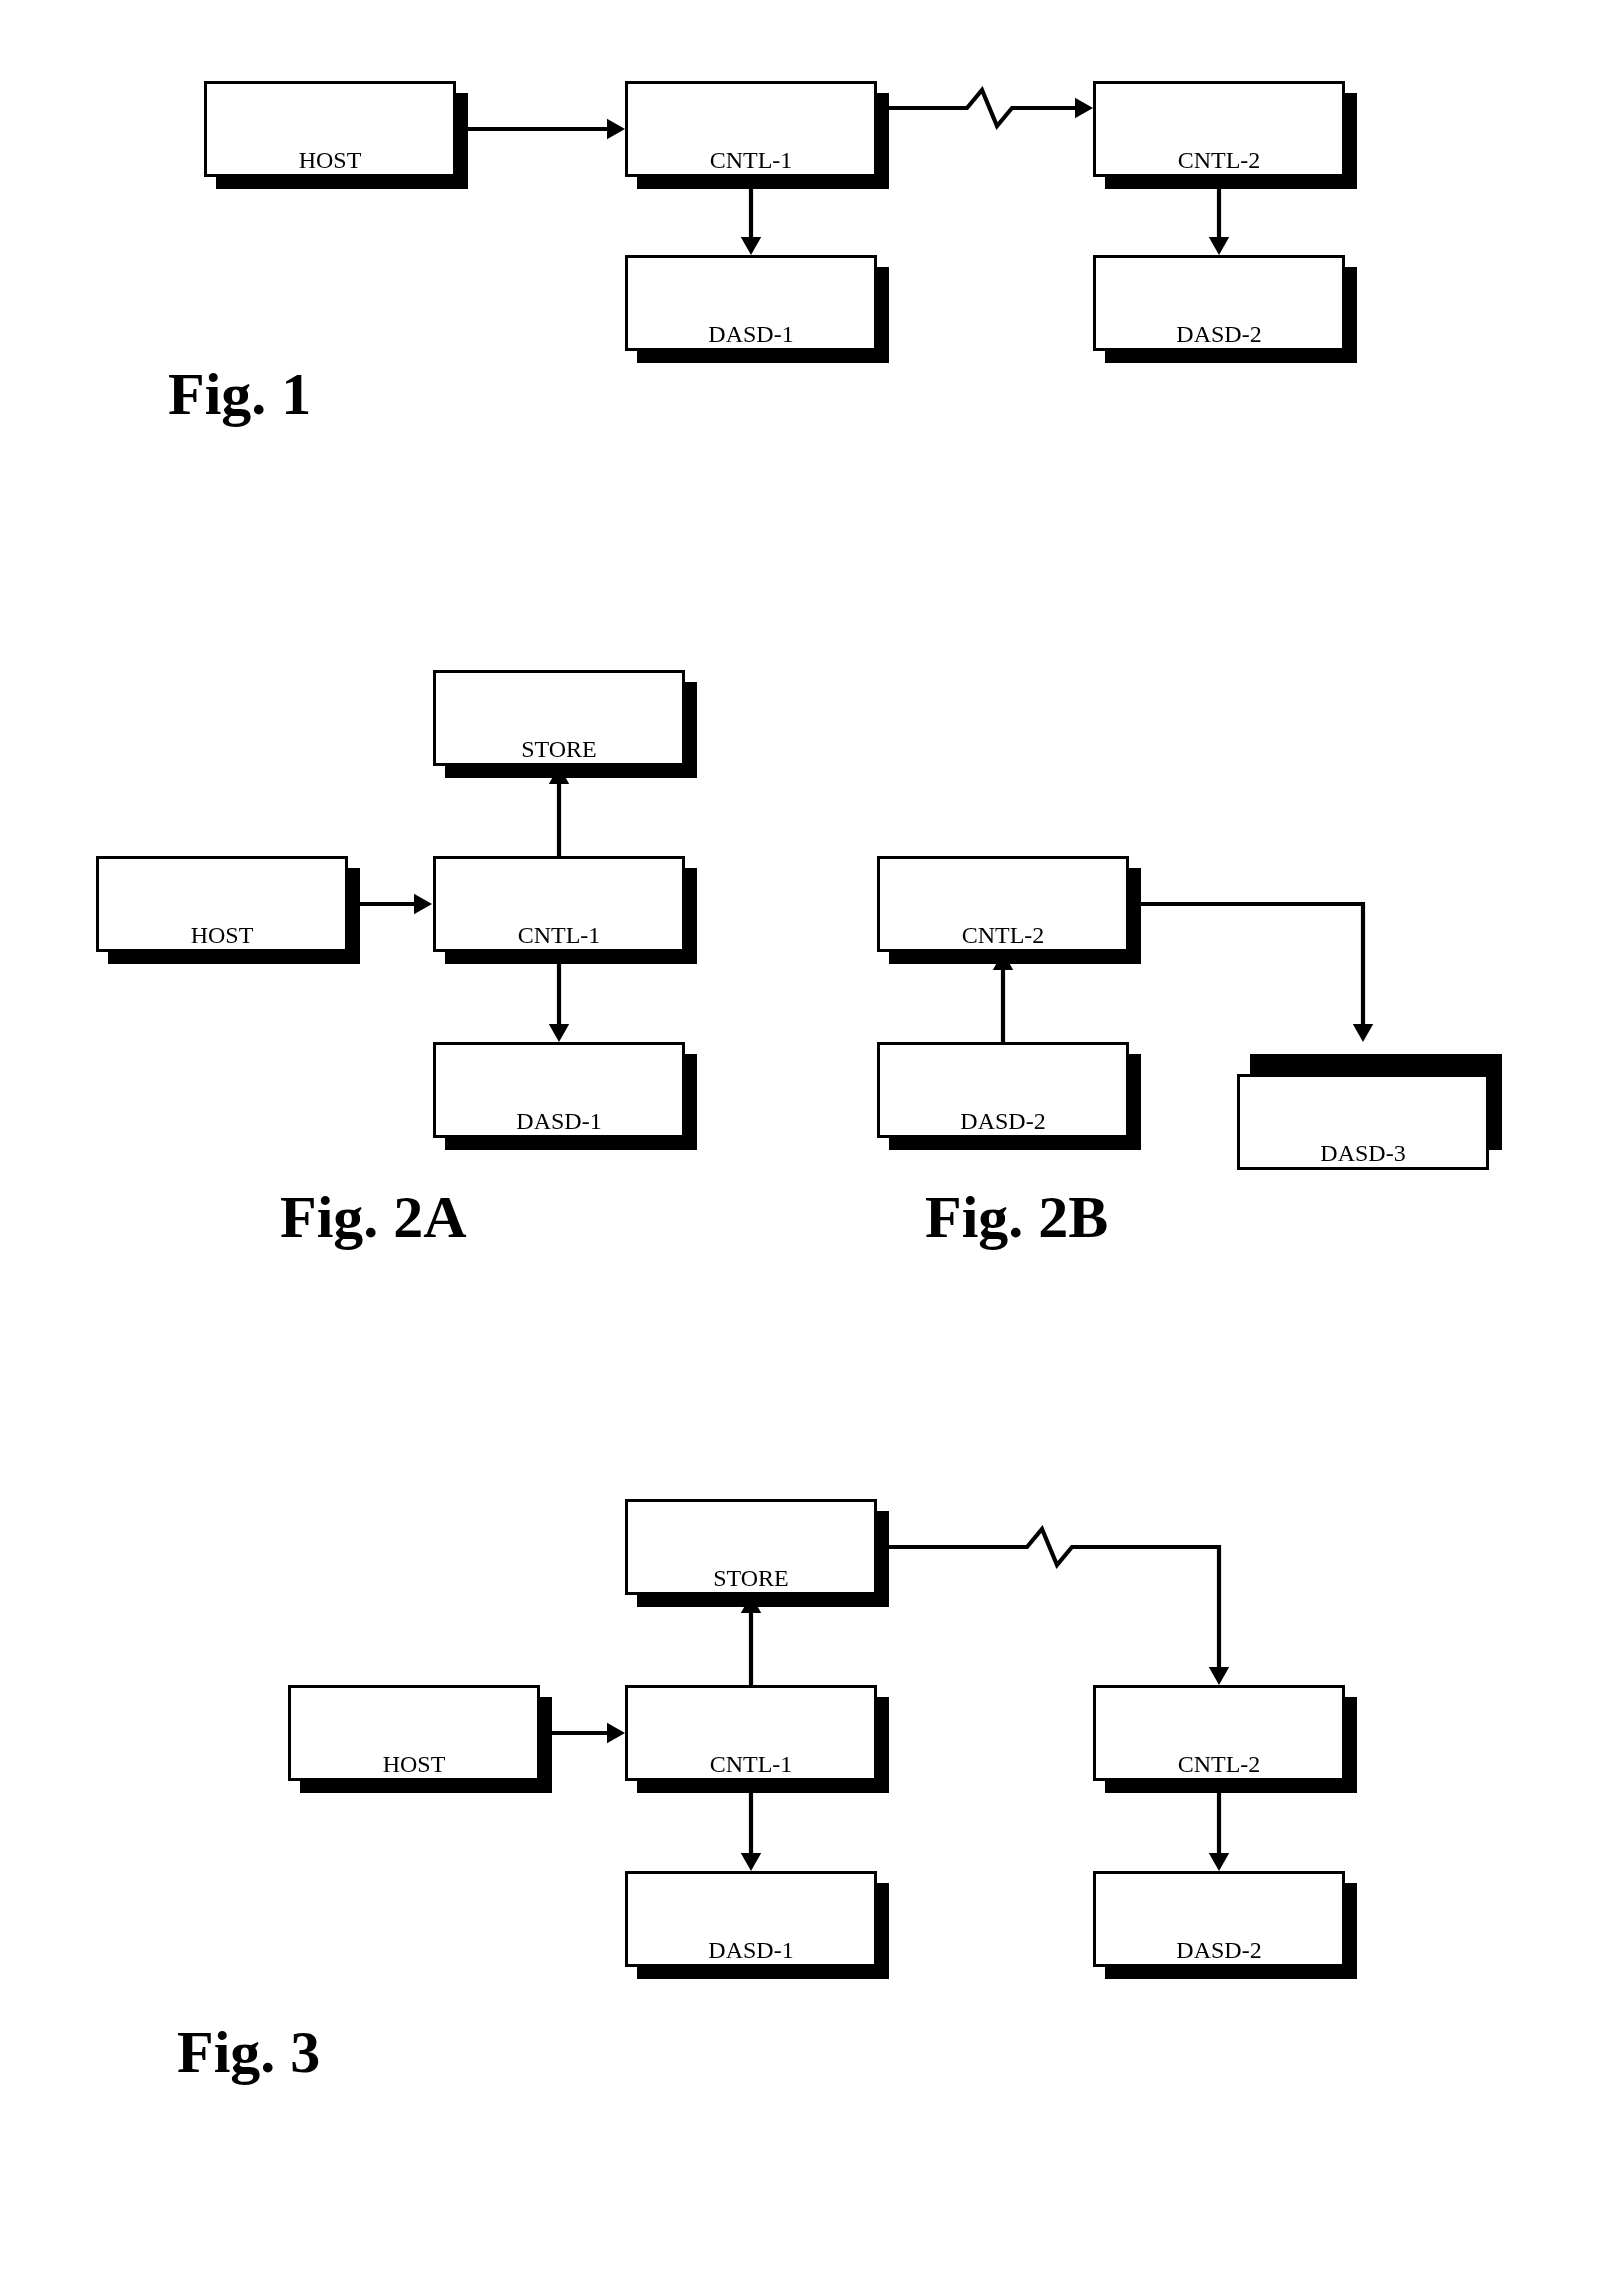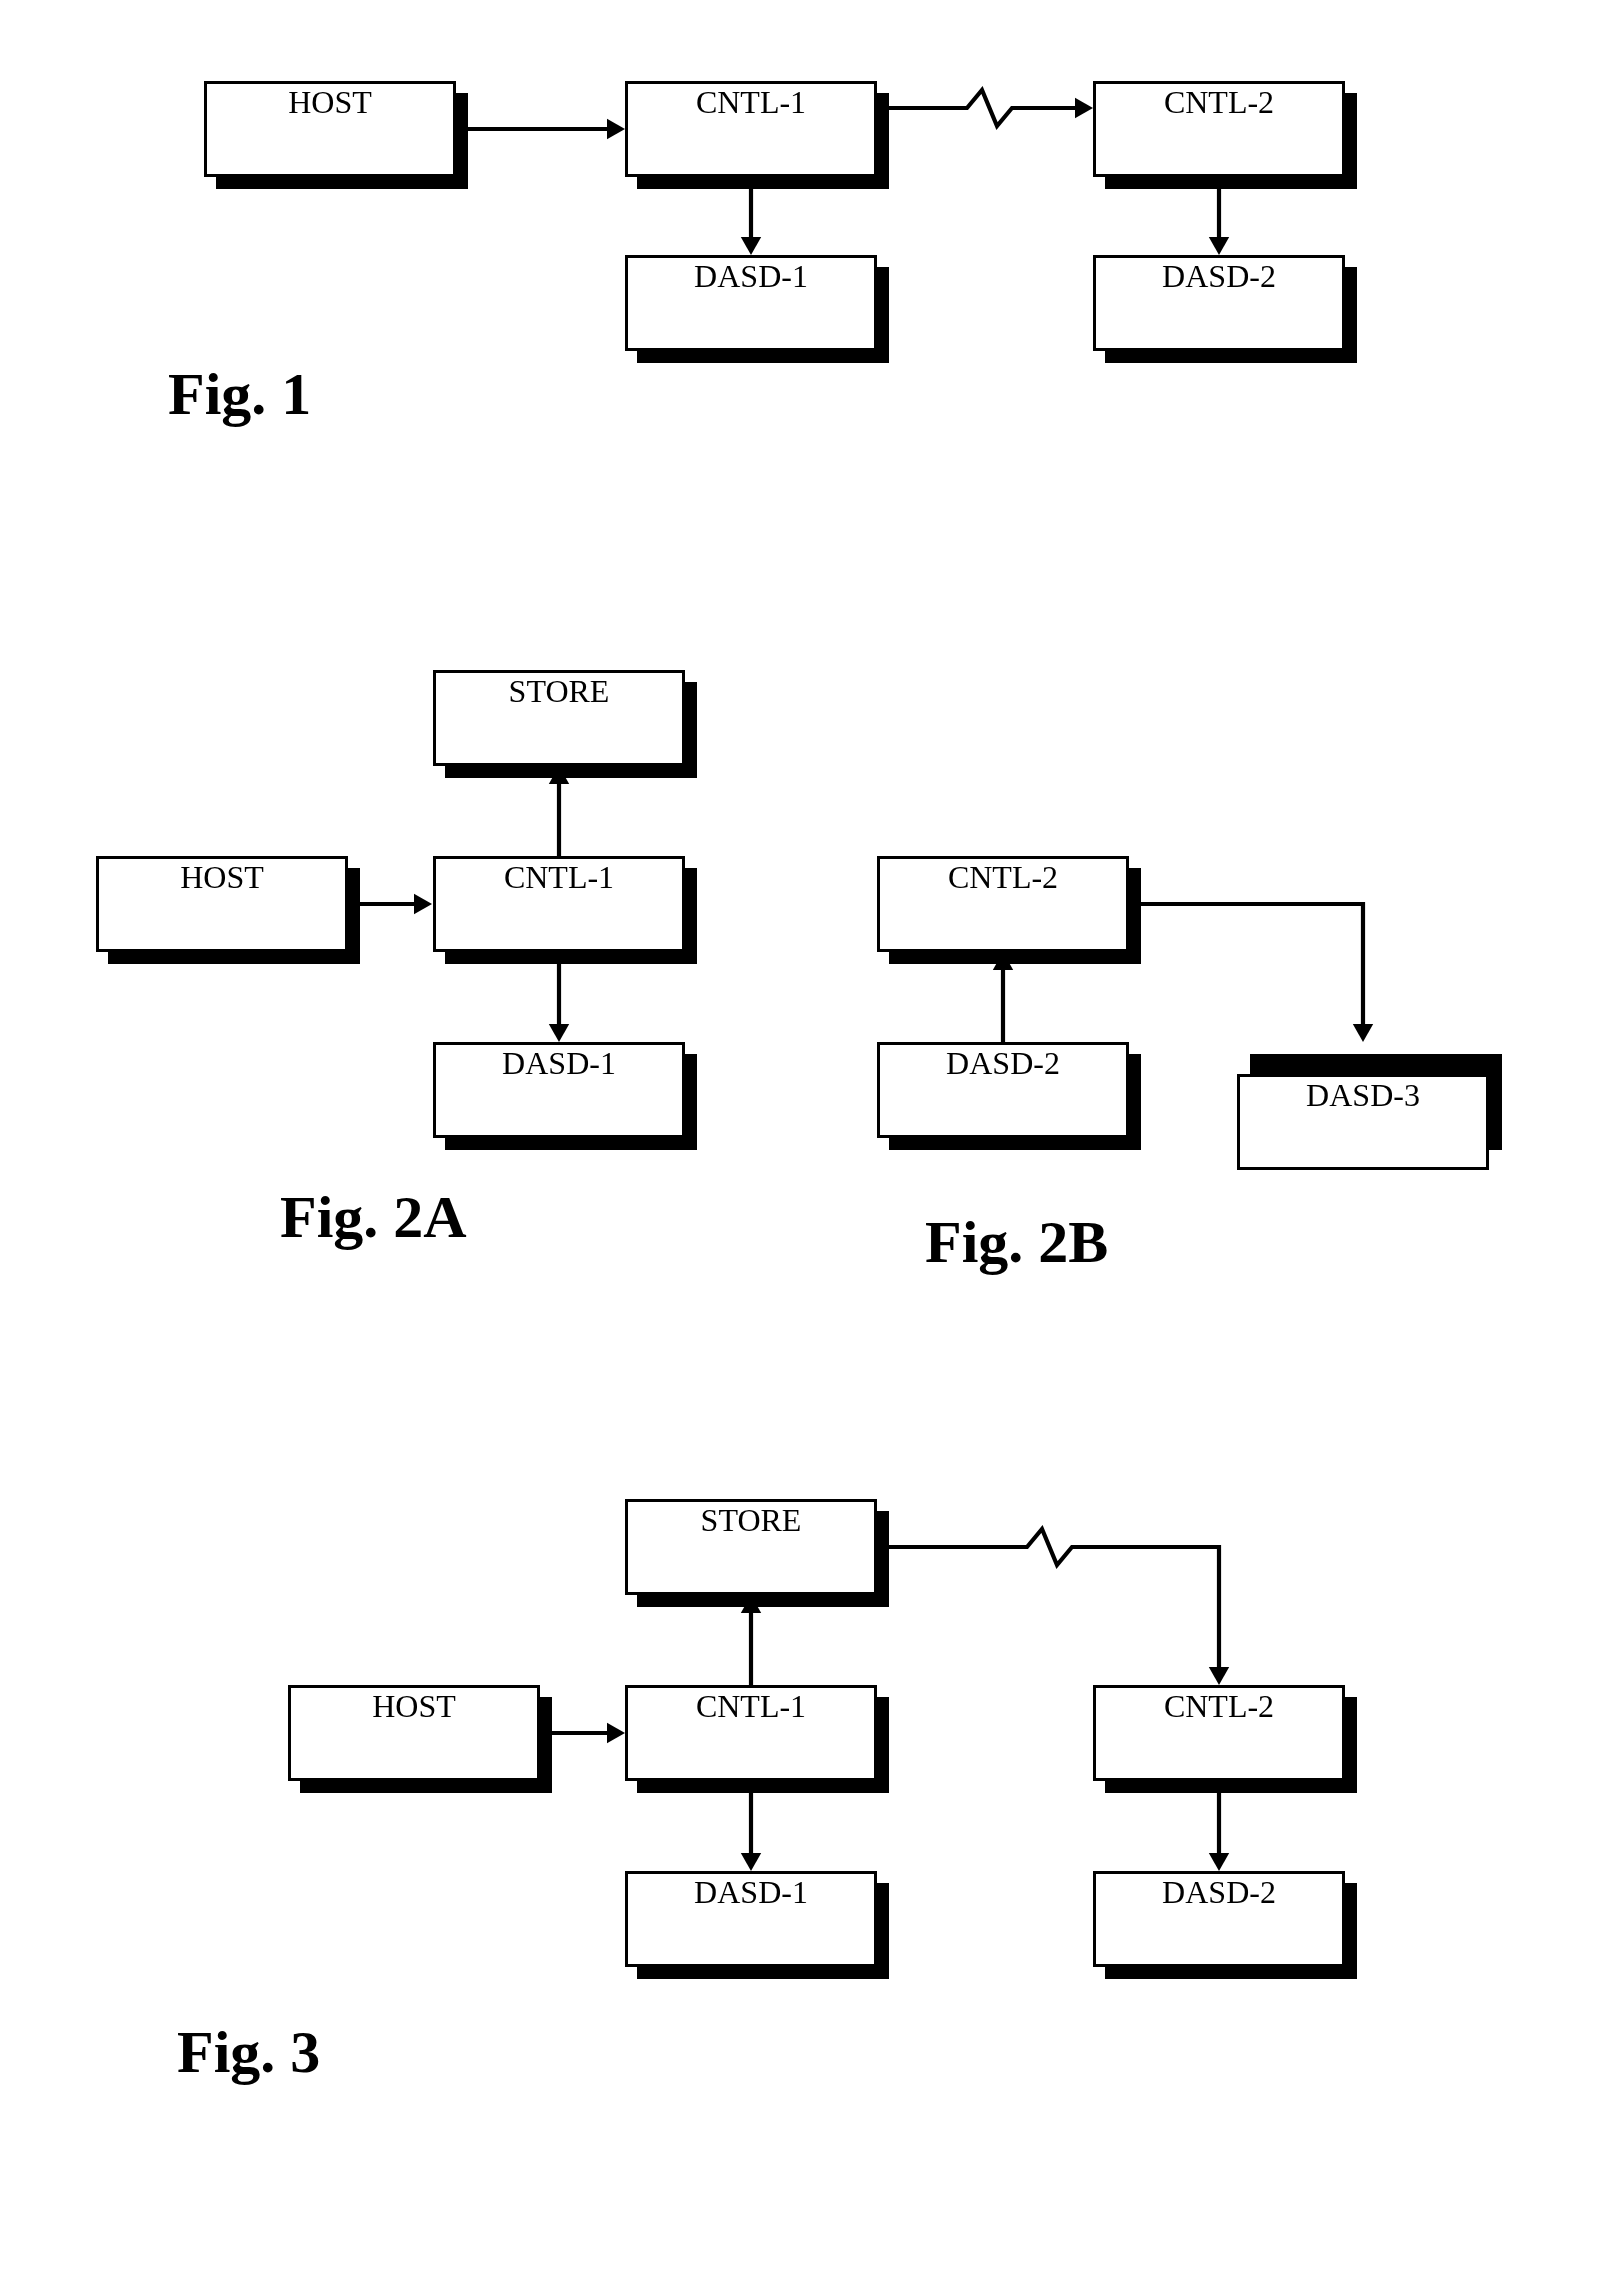--- a/index.html
+++ b/index.html
@@ -13,23 +13,23 @@
     width: 1624px;
     height: 2273px;
     position: relative;
     transform-origin: top left;
   }
   .box {
     position: absolute;
     background: #fff;
     border: 3.6px solid #000;
     display: flex;
-    align-items: flex-start;
+    align-items: flex-end;
     justify-content: center;
-    font-size: 32px;
+    font-size: 24px;
     font-family: "Times New Roman", serif;
     white-space: nowrap;
   }
   .shadow {
     position: absolute;
     background: #000;
   }
   .caption {
     position: absolute;
     font-weight: bold;
@@ -133,21 +133,21 @@
     </div>
 
   <svg class="connector" style="left:964px; top:928px; width:30px; height:90px;" viewBox="0 0 50 150" width="30" height="90">
     <line x1="25" y1="150" x2="25" y2="30" stroke="#000" stroke-width="7"></line>
     <polygon points="8,30 25,0 42,30" fill="#000"></polygon>
   </svg>
   <svg class="connector" style="left:1105px; top:865px; width:252px; height:153px;" viewBox="0 0 420 255" width="252" height="153">
     <polyline points="0,25 390,25 390,225" stroke="#000" stroke-width="7" fill="none"></polyline>
     <polygon points="373,225 390,255 407,225" fill="#000"></polygon>
   </svg>
-  <div class="caption" style="left:901px; top:1159px;margin-top:25px;">Fig. 2B</div>
+  <div class="caption" style="left:901px; top:1159px;">Fig. 2B</div>
 
   <div class="shadow" style="left:613px; top:1487px; width:252px; height:96px;"></div>
   <div class="shadow" style="left:276px; top:1673px; width:252px; height:96px;"></div>
   <div class="shadow" style="left:613px; top:1673px; width:252px; height:96px;"></div>
   <div class="shadow" style="left:1081px; top:1673px; width:252px; height:96px;"></div>
   <div class="shadow" style="left:613px; top:1859px; width:252px; height:96px;"></div>
   <div class="shadow" style="left:1081px; top:1859px; width:252px; height:96px;"></div>
 
   <div class="box" style="left:601px; top:1475px; width:252px; height:96px;">
       <span>STORE</span>

